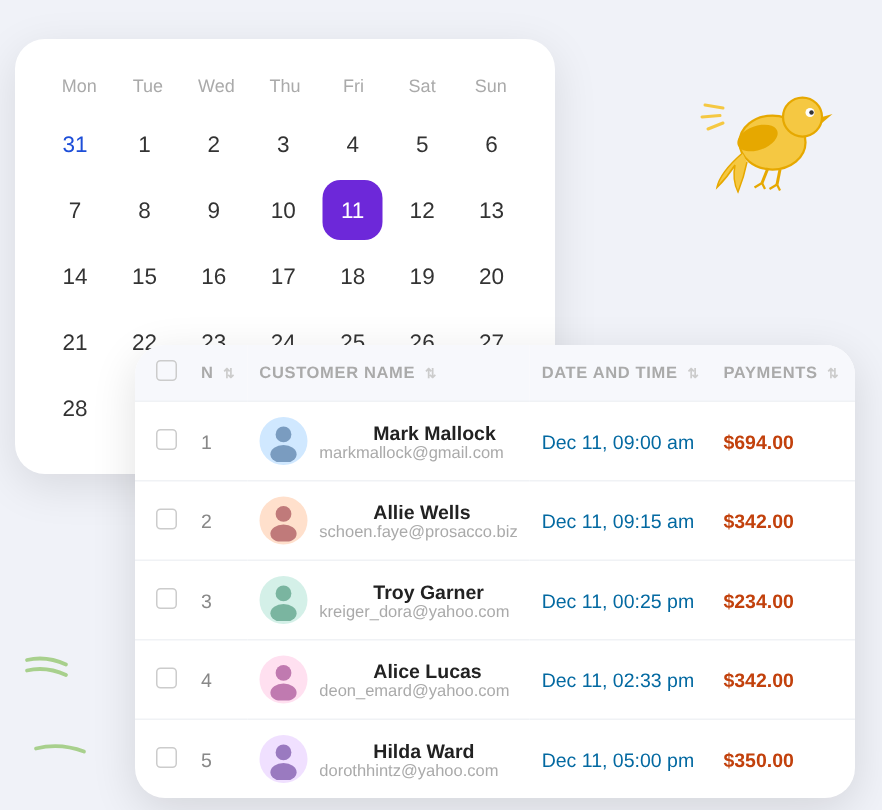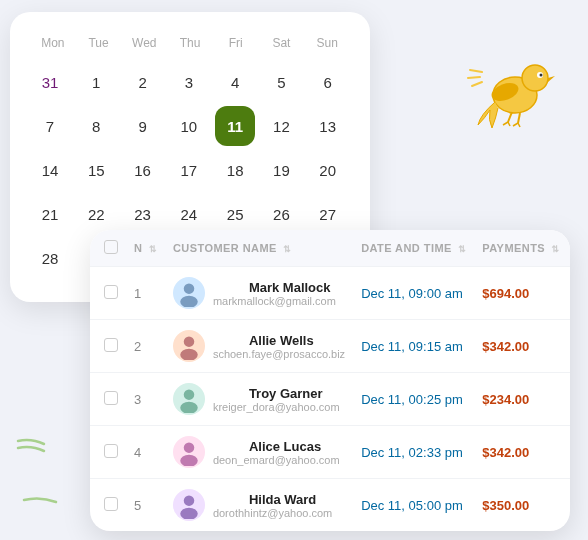--- a/index.html
+++ b/index.html
@@ -14,21 +14,21 @@
 
     .container {
       position: relative;
       width: 588px;
       height: 540px;
     }
 
     
     .calendar-card {
       position: absolute;
-      top: 12px;
+      top: 26px;
       left: 10px;
       width: 360px;
       background: #fff;
       border-radius: 20px;
       box-shadow: 0 8px 30px rgba(0,0,0,0.10);
       padding: 20px 20px 24px 20px;
       z-index: 2;
     }
 
     .calendar-header {
@@ -57,26 +57,26 @@
       align-items: center;
       justify-content: center;
       border-radius: 12px;
       font-size: 15px;
       font-weight: 500;
       color: #333;
       cursor: pointer;
       transition: background 0.15s;
     }
     .cal-cell.other-month {
-      color: #701a75;
+      color: #1d4ed8;
     }
     .cal-cell.selected {
-      background: #4d7c0f;
+      background: #6d28d9;
       color: #fff;
-      font-weight: 700;
+      font-weight: 400;
     }
 
     
     .table-card {
       position: absolute;
       top: 230px;
       left: 90px;
       width: 480px;
       background: #fff;
       border-radius: 20px;

